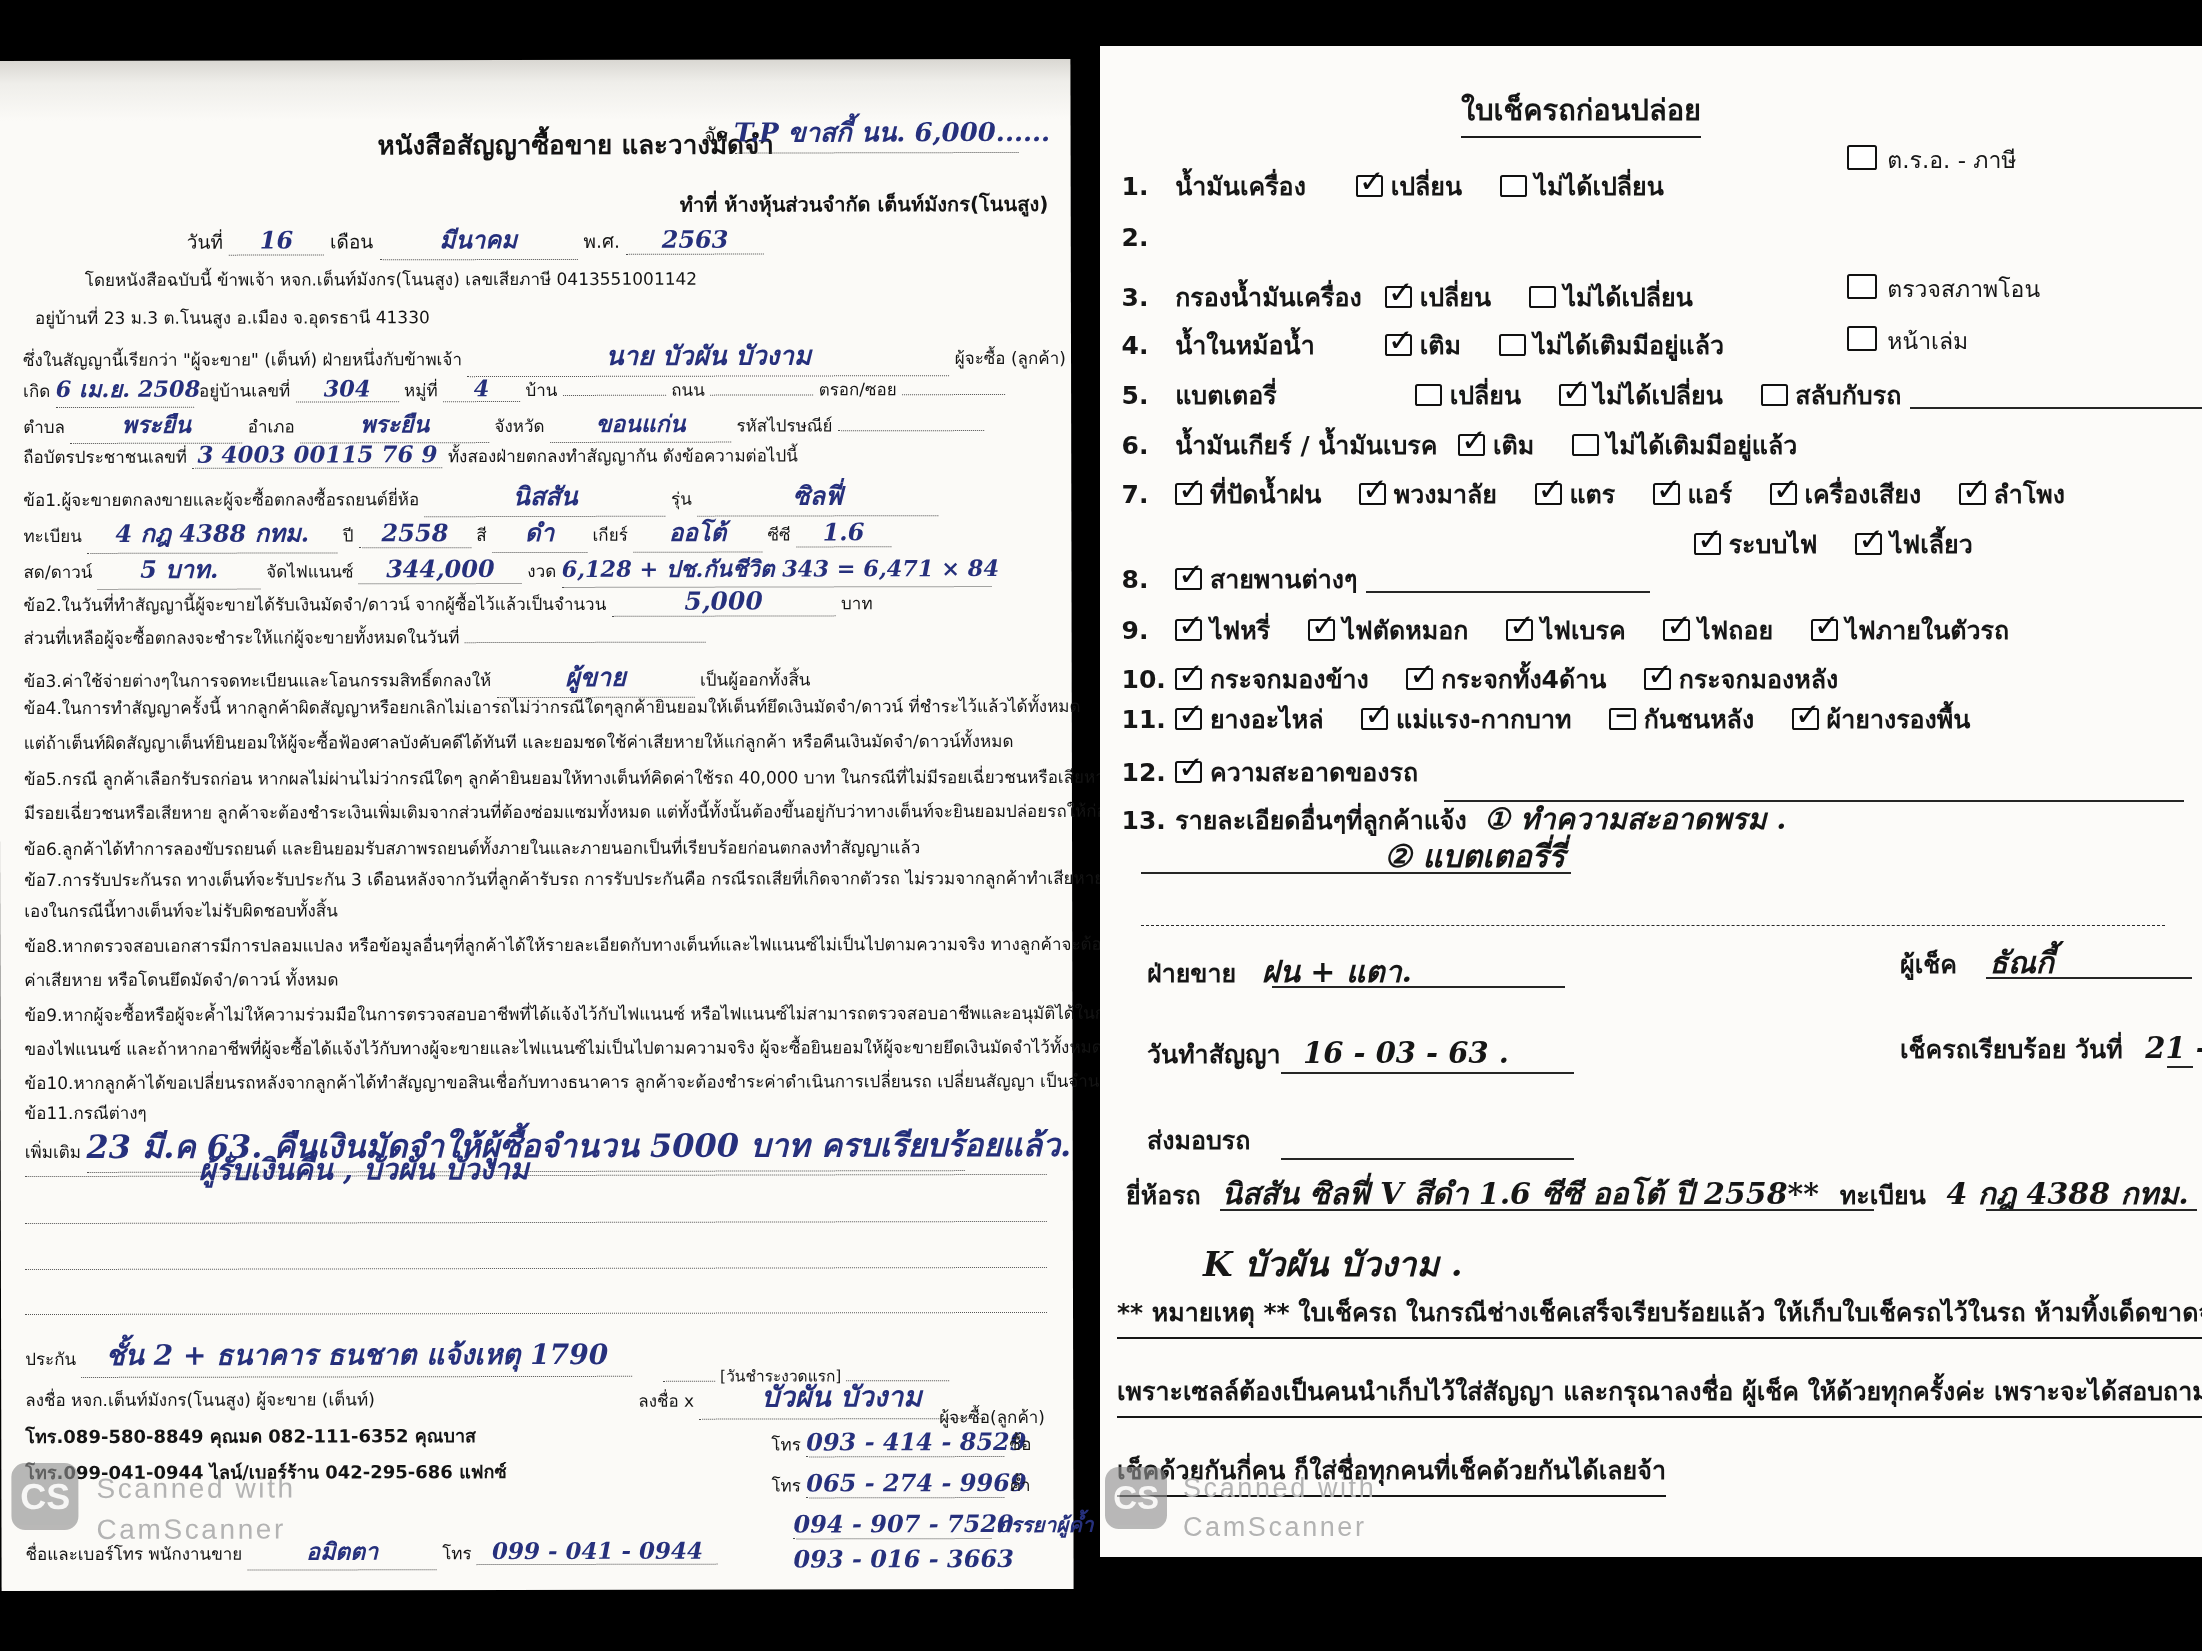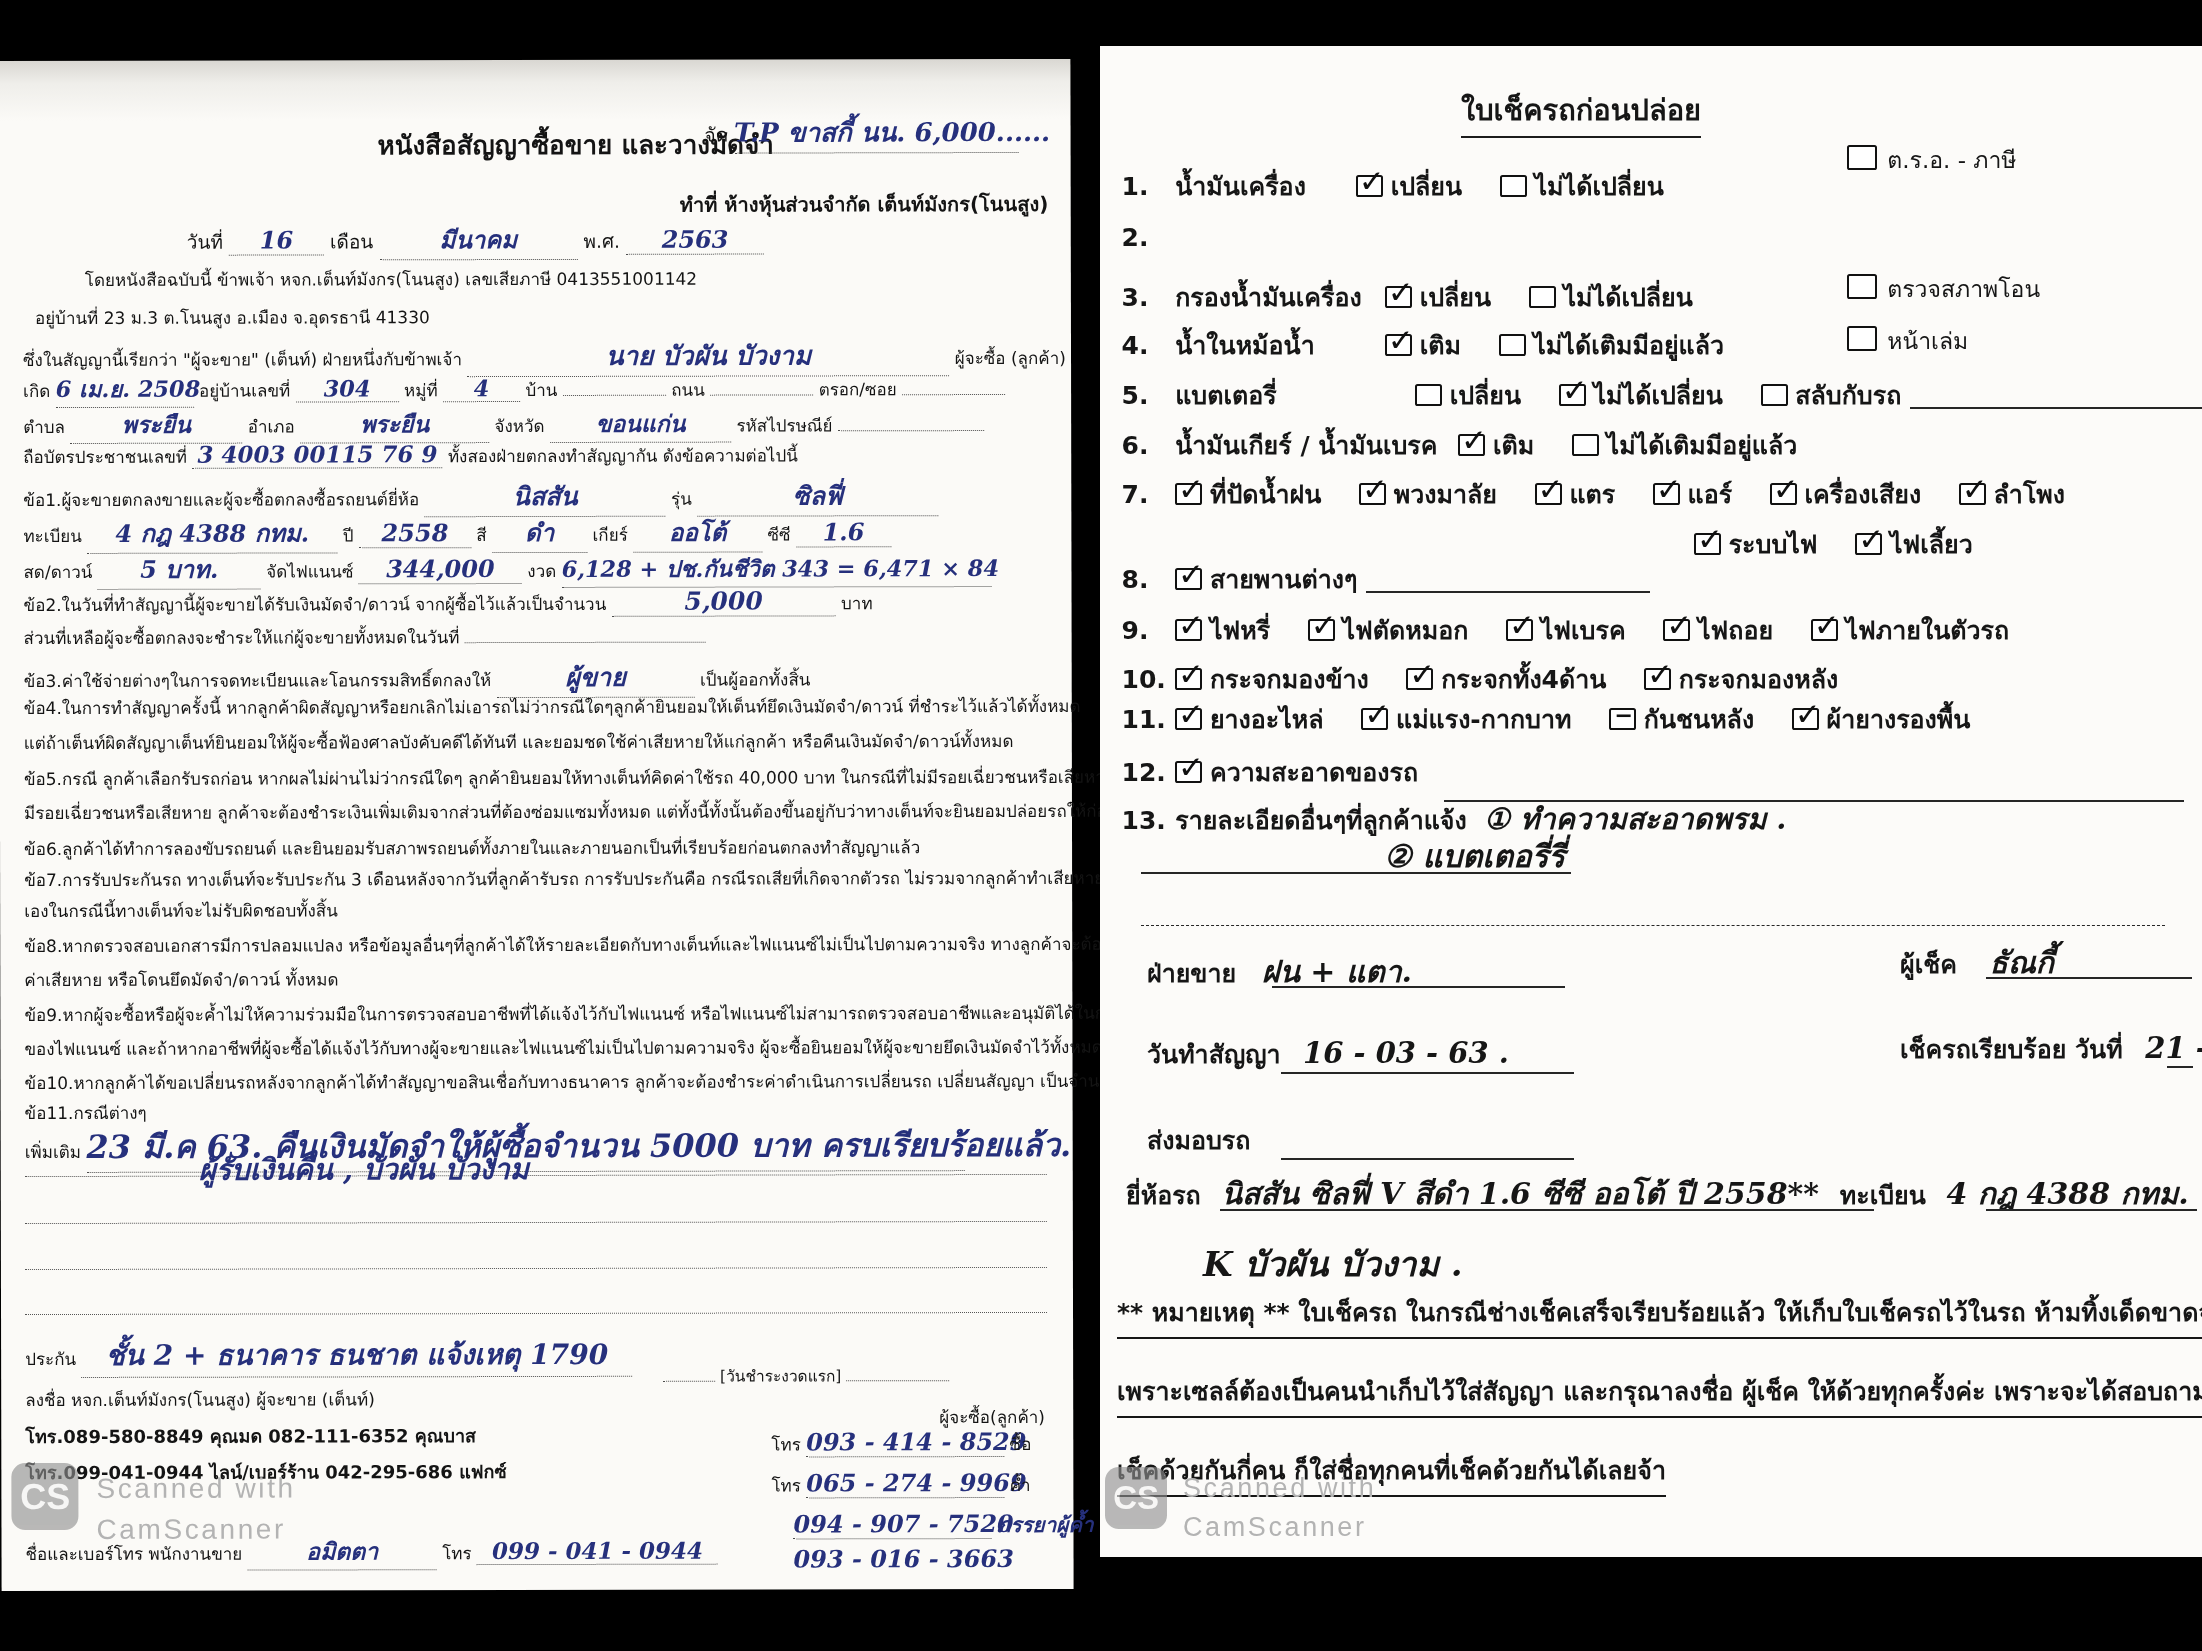--- a/index.html
+++ b/index.html
@@ -181,20 +181,24 @@
     </div>
 
     <div class="abs" style="left:662px;top:1304px;font-size:15.5px;">
       <span class="fill" style="width:52px;"></span>
       <span>[วันชำระงวดแรก]</span>
       <span class="fill" style="width:103px;"></span>
     </div>
 
     <div class="abs" style="left:24px;top:1325px;">ลงชื่อ  หจก.เต็นท์มังกร(โนนสูง)  ผู้จะขาย (เต็นท์)</div>
 
+    <div class="abs" style="left:637px;top:1315px;">
+      <span>ลงชื่อ x</span>
+      <span class="fill" style="width:284px;"><span class="hw hw-blue" style="font-size:28px;">บัวผัน      บัวงาม</span></span>
+    </div>
     <div class="abs" style="left:938px;top:1344px;">ผู้จะซื้อ(ลูกค้า)</div>
 
     <div class="abs" style="left:24px;top:1361px;font-size:18px;font-weight:bold;">โทร.089-580-8849 คุณมด   082-111-6352 คุณบาส</div>
     <div class="abs" style="left:24px;top:1397px;font-size:18px;font-weight:bold;">โทร.099-041-0944   ไลน์/เบอร์ร้าน 042-295-686 แฟกซ์</div>
 
     <div class="abs" style="left:770px;top:1368px;">
       <span>โทร</span>
       <span class="fill" style="width:198px;"><span class="hw hw-blue" style="font-size:24px;">093 - 414 - 8529</span></span>
       <span>ซื้อ</span>
     </div>

